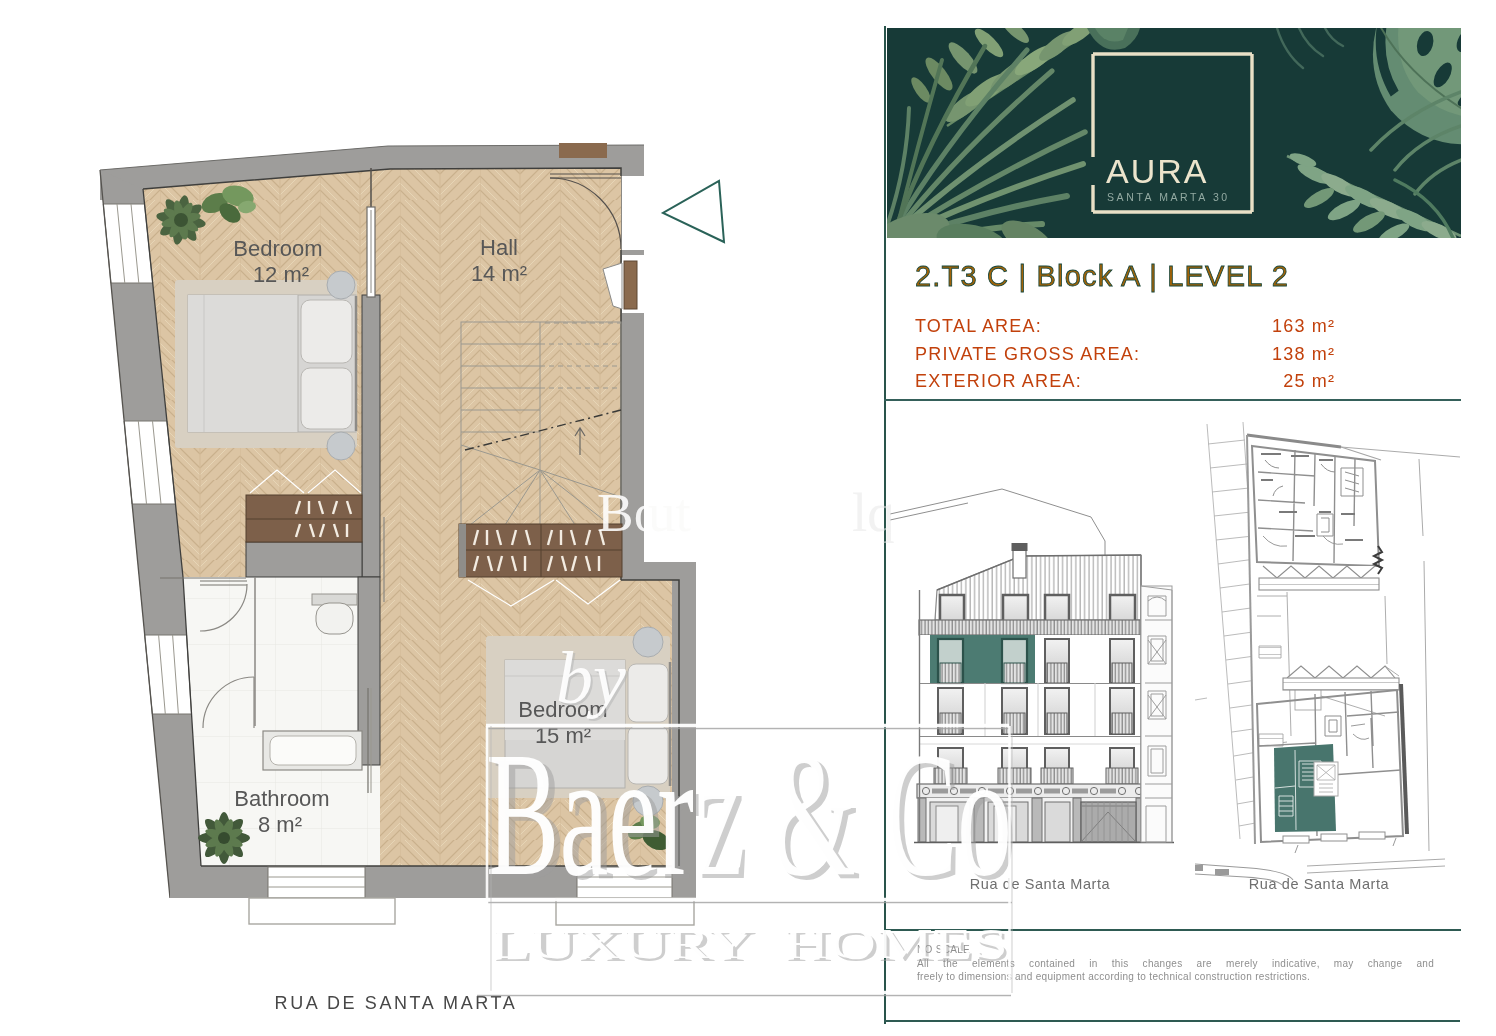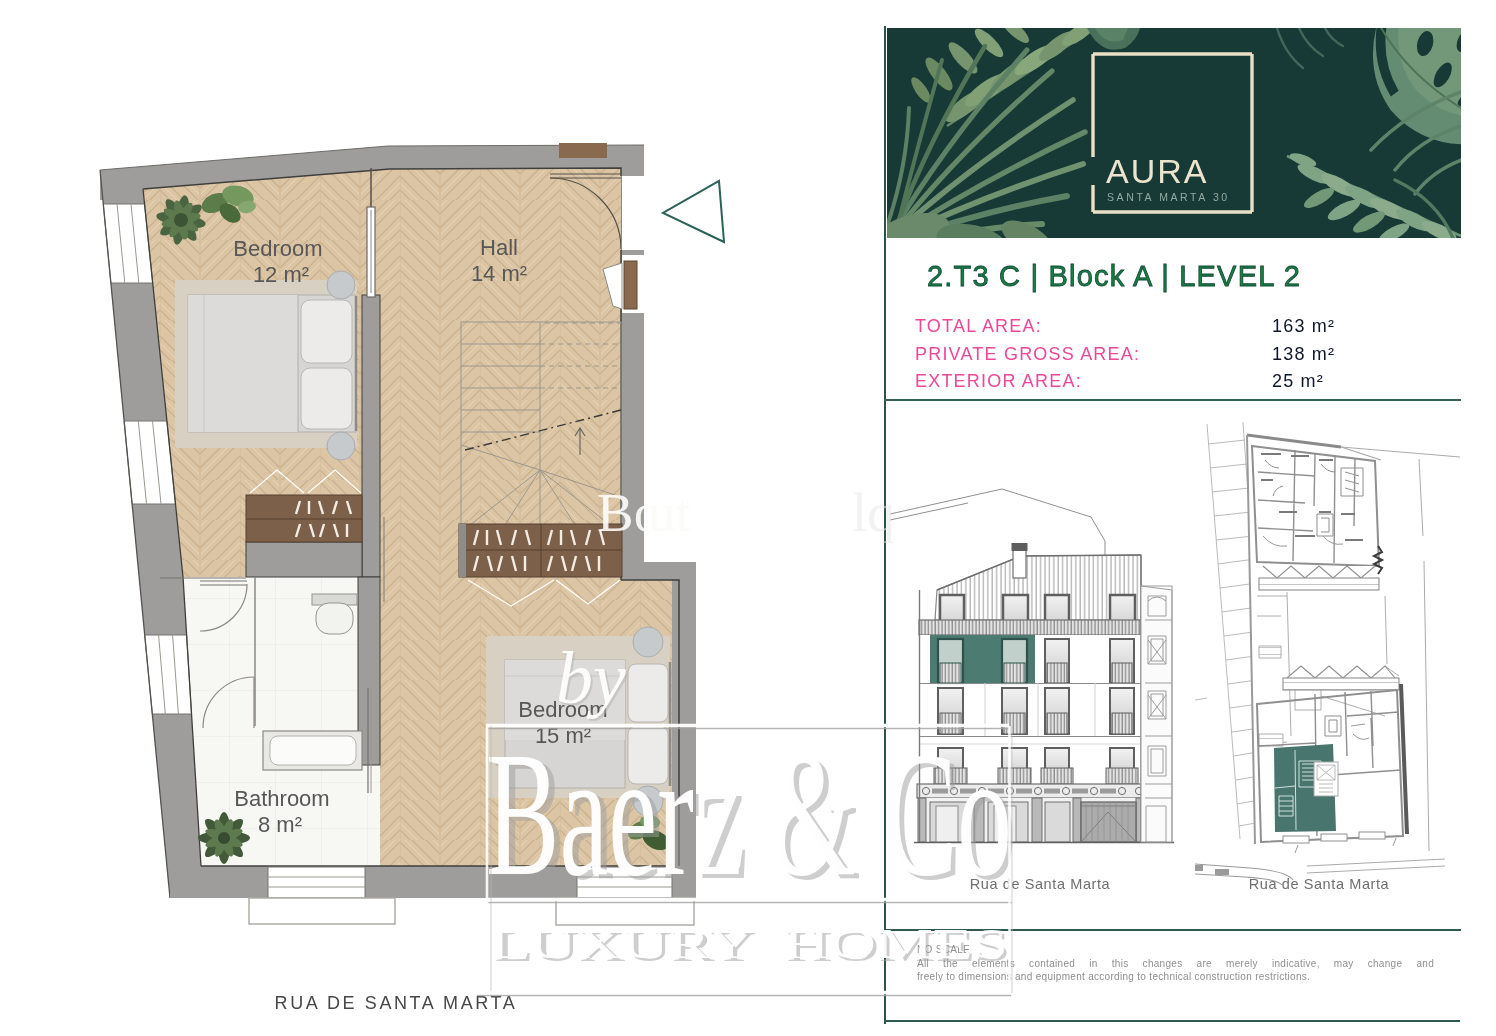--- a/index.html
+++ b/index.html
@@ -389,26 +389,26 @@
       </g>
     </g>
 
     <g stroke="#e9e0c6" stroke-width="3.4" fill="none">
       <path d="M206,26 L365,26 M365,26 L365,184 M365,184 L206,184 M206,184 L206,157 M206,129 L206,26"></path>
     </g>
     <text x="219" y="155" font-size="34" letter-spacing="2" fill="#ece4cc" font-family="Liberation Sans, sans-serif">AURA</text>
     <text x="220" y="173" font-size="10.5" letter-spacing="2.6" fill="#93aaa2" font-family="Liberation Sans, sans-serif">SANTA MARTA 30</text>
   </svg>
 
-  <div class="abs" style="left:31px;top:244px;font-size:29px;letter-spacing:1.2px;color:#15803d;margin-left:12px;-webkit-text-stroke:0.8px #16473d;">2.T3 C | Block A | LEVEL 2</div>
-
-  <div class="abs" style="left:31px;top:297px;font-size:18px;letter-spacing:1.2px;color:#ec4899;line-height:27.5px;">
+  <div class="abs" style="left:31px;top:244px;font-size:29px;letter-spacing:1.2px;color:#a16207;-webkit-text-stroke:0.8px #16473d;">2.T3 C | Block A | LEVEL 2</div>
+
+  <div class="abs" style="left:31px;top:297px;font-size:18px;letter-spacing:1.2px;color:#c2410c;line-height:27.5px;">
     TOTAL AREA:<br>PRIVATE GROSS AREA:<br>EXTERIOR AREA:
   </div>
-  <div class="abs" style="left:388px;top:297px;font-size:18px;letter-spacing:1.2px;color:#0f172a;line-height:27.5px;">
+  <div class="abs" style="left:388px;top:297px;font-size:18px;letter-spacing:1.2px;color:#c2410c;line-height:27.5px;text-align:right;">
     163 m²<br>138 m²<br>25 m²
   </div>
 
   <div class="abs" style="left:0px;top:383px;width:577px;height:1.6px;background:#35605a;"></div>
 
   <svg class="abs" id="elev" style="left:6px;top:430px" width="290" height="450" viewBox="0 0 290 450">
     <defs>
       <pattern id="vh" width="4.4" height="8" patternUnits="userSpaceOnUse">
         <rect width="4.4" height="8" fill="#ffffff"></rect>
         <line x1="1" y1="0" x2="1" y2="8" stroke="#9b9b9b" stroke-width="1"></line>

